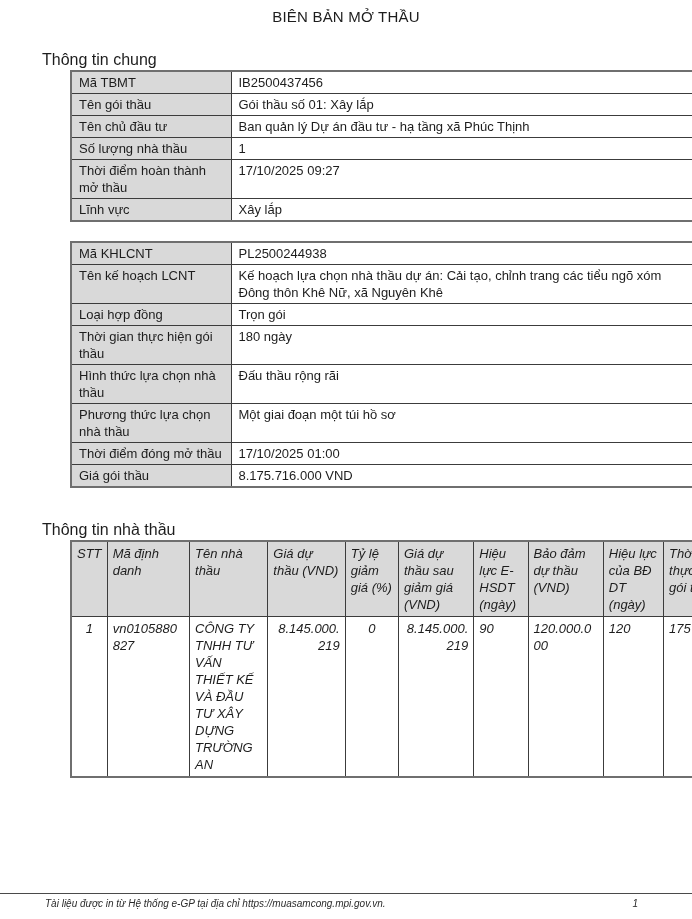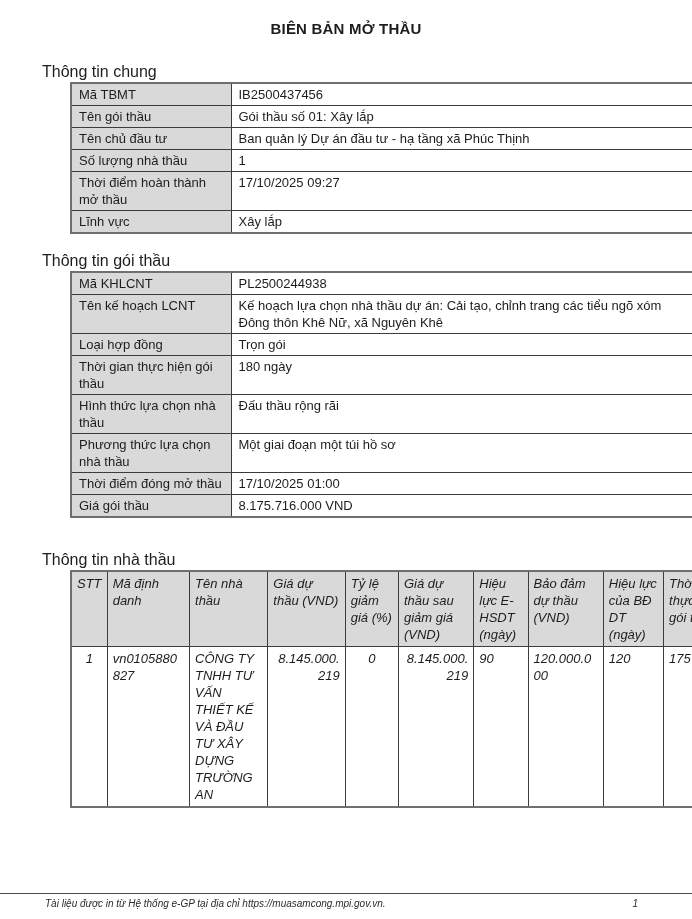--- a/index.html
+++ b/index.html
@@ -5,24 +5,24 @@
   * { box-sizing: border-box; }
   html, body { margin: 0; padding: 0; }
   body {
     width: 692px; height: 919px;
     position: relative; overflow: hidden;
     background: #ffffff;
     font-family: "Liberation Sans", "DejaVu Sans", sans-serif;
     color: #1d1d1d;
   }
   .doc-title {
-    margin: 20px 0 0 0;
+    margin: 8px 0 0 0;
     text-align: center;
     font-size: 15px;
-    font-weight: bold;
+    font-weight: normal;
     letter-spacing: 0.2px;
   }
   .section { margin-left: 42px; }
   .sec-general { margin-top: 27px; }
   .sec-package { margin-top: 19px; }
   .sec-contractors { margin-top: 34px; }
   .section-heading {
     font-size: 16px;
     line-height: 16px;
     margin: 0 0 2px 0;
@@ -100,21 +100,20 @@
       </tr>
       <tr>
         <td class="lbl">Lĩnh vực</td>
         <td>Xây lắp</td>
       </tr>
     </tbody>
   </table>
 </div>
 
 <div class="section sec-package">
-  <div class="section-heading">Thông tin gói thầu</div>
   <table class="info-table">
     <colgroup>
         <col style="width:160px">
         <col>
       </colgroup>
     <tbody>
       <tr>
         <td class="lbl">Mã KHLCNT</td>
         <td>PL2500244938</td>
       </tr>

